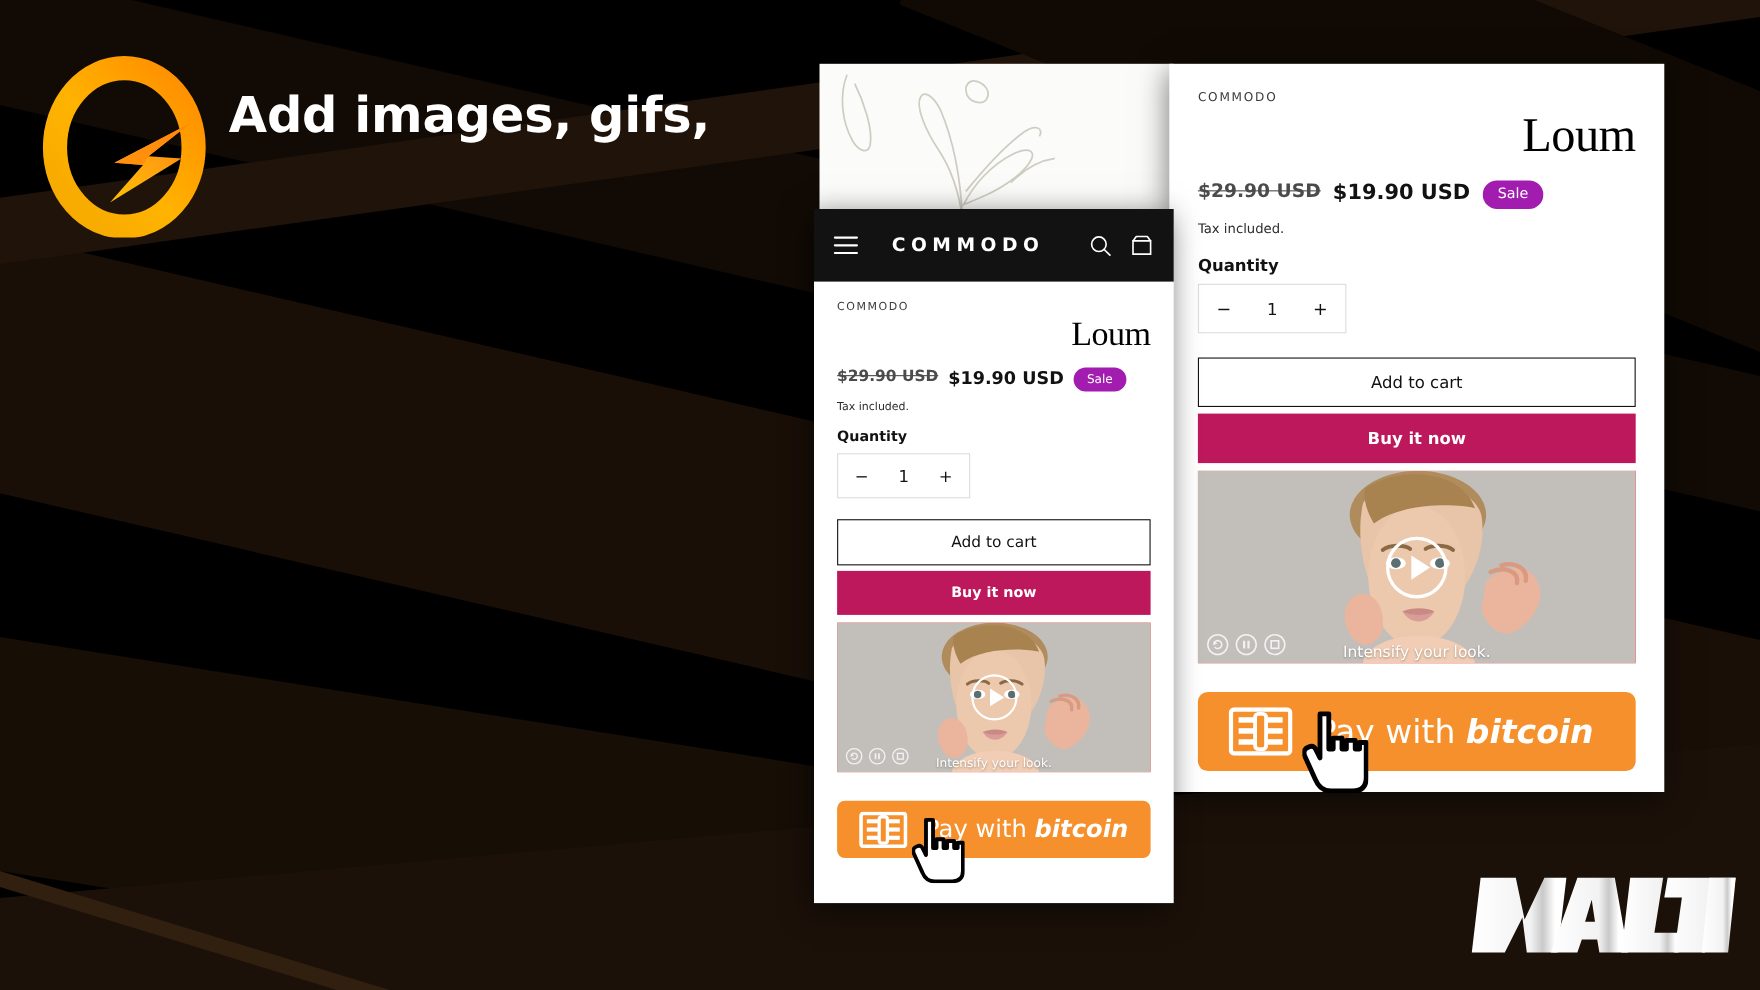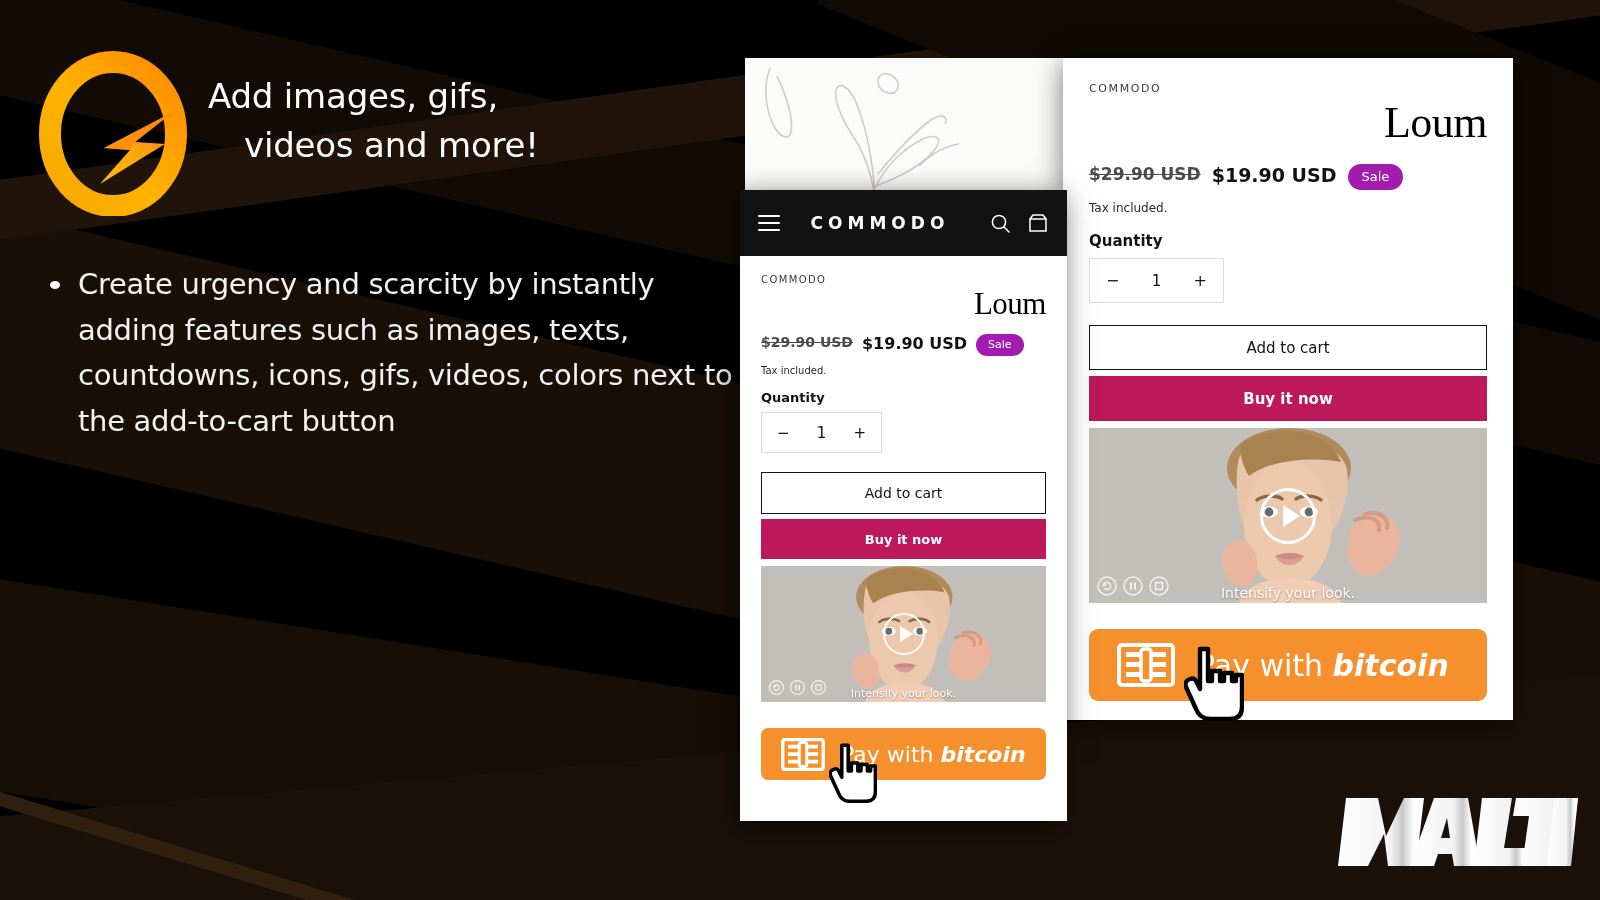--- a/index.html
+++ b/index.html
@@ -33,25 +33,26 @@
 
   #headline-row { display: flex; align-items: flex-start; gap: 16px; }
 
   
   .logo { width: 158px; height: 168px; flex: 0 0 158px; position: relative; margin-top: 4px; }
   .logo svg { width: 100%; height: 100%; display: block; }
 
   #headline {
     color: #ffffff;
     font-family: "DejaVu Sans", sans-serif;
-    font-weight: normal;
-    font-size: 34px;
+    font-weight: bold;
+    font-size: 45px;
     line-height: 1.45;
     letter-spacing: -0.2px;
     padding-top: 28px;
+    text-align: right;
   }
   #headline .l2 { display: block; padding-left: 36px; }
 
   #bullets { margin-top: 46px; padding-left: 16px; }
   .bullet {
     display: flex; gap: 18px;
     color: #f4f2f0;
     font-family: "DejaVu Sans", sans-serif;
     font-size: 29px;
     line-height: 1.57;
@@ -242,29 +243,24 @@
             <stop offset="100%" stop-color="#ff7a00"></stop>
           </linearGradient>
         </defs>
         <ellipse cx="79" cy="86" rx="63" ry="72" fill="none" stroke="url(#ringGrad)" stroke-width="22"></ellipse>
         <path d="M139 64 L70 100 L96 102 L66 136 L131 96 L101 94 Z" fill="url(#boltGrad)"></path>
         <path d="M139 64 L70 100 L96 102 L101 94 Z" fill="#ff8c0c" opacity="0.85"></path>
       </svg>
     </div>
     <h1 id="headline">
       <span>Add images, gifs,</span>
-      <span class="l2">videos and more!</span>
     </h1>
   </div>
 
   <div id="bullets">
-    <div class="bullet">
-      <span class="dot"></span>
-      <span class="btext">Create urgency and scarcity by instantly adding features such as images, texts, countdowns, icons, gifs, videos, colors next to the add-to-cart button</span>
-    </div>
   </div>
 </div>
 
 <div id="leaf-photo">
   <svg width="322" height="140" viewBox="0 0 322 140">
     <g fill="none" stroke="#cfcdc2" stroke-width="1.6">
       <path d="M130 140 C128 100 122 70 110 42 C104 30 96 24 92 30 C87 38 96 60 108 78 C118 93 126 112 130 140Z"></path>
       <path d="M131 128 C140 110 156 92 176 82 C188 76 196 78 193 86 C188 98 168 112 150 120 C142 124 135 126 131 128Z"></path>
       <path d="M133 116 C146 100 166 76 186 62 C196 55 204 58 200 66"></path>
       <path d="M25 10 C18 28 20 52 30 70 C36 80 44 82 46 74 C49 60 40 34 32 18"></path>

